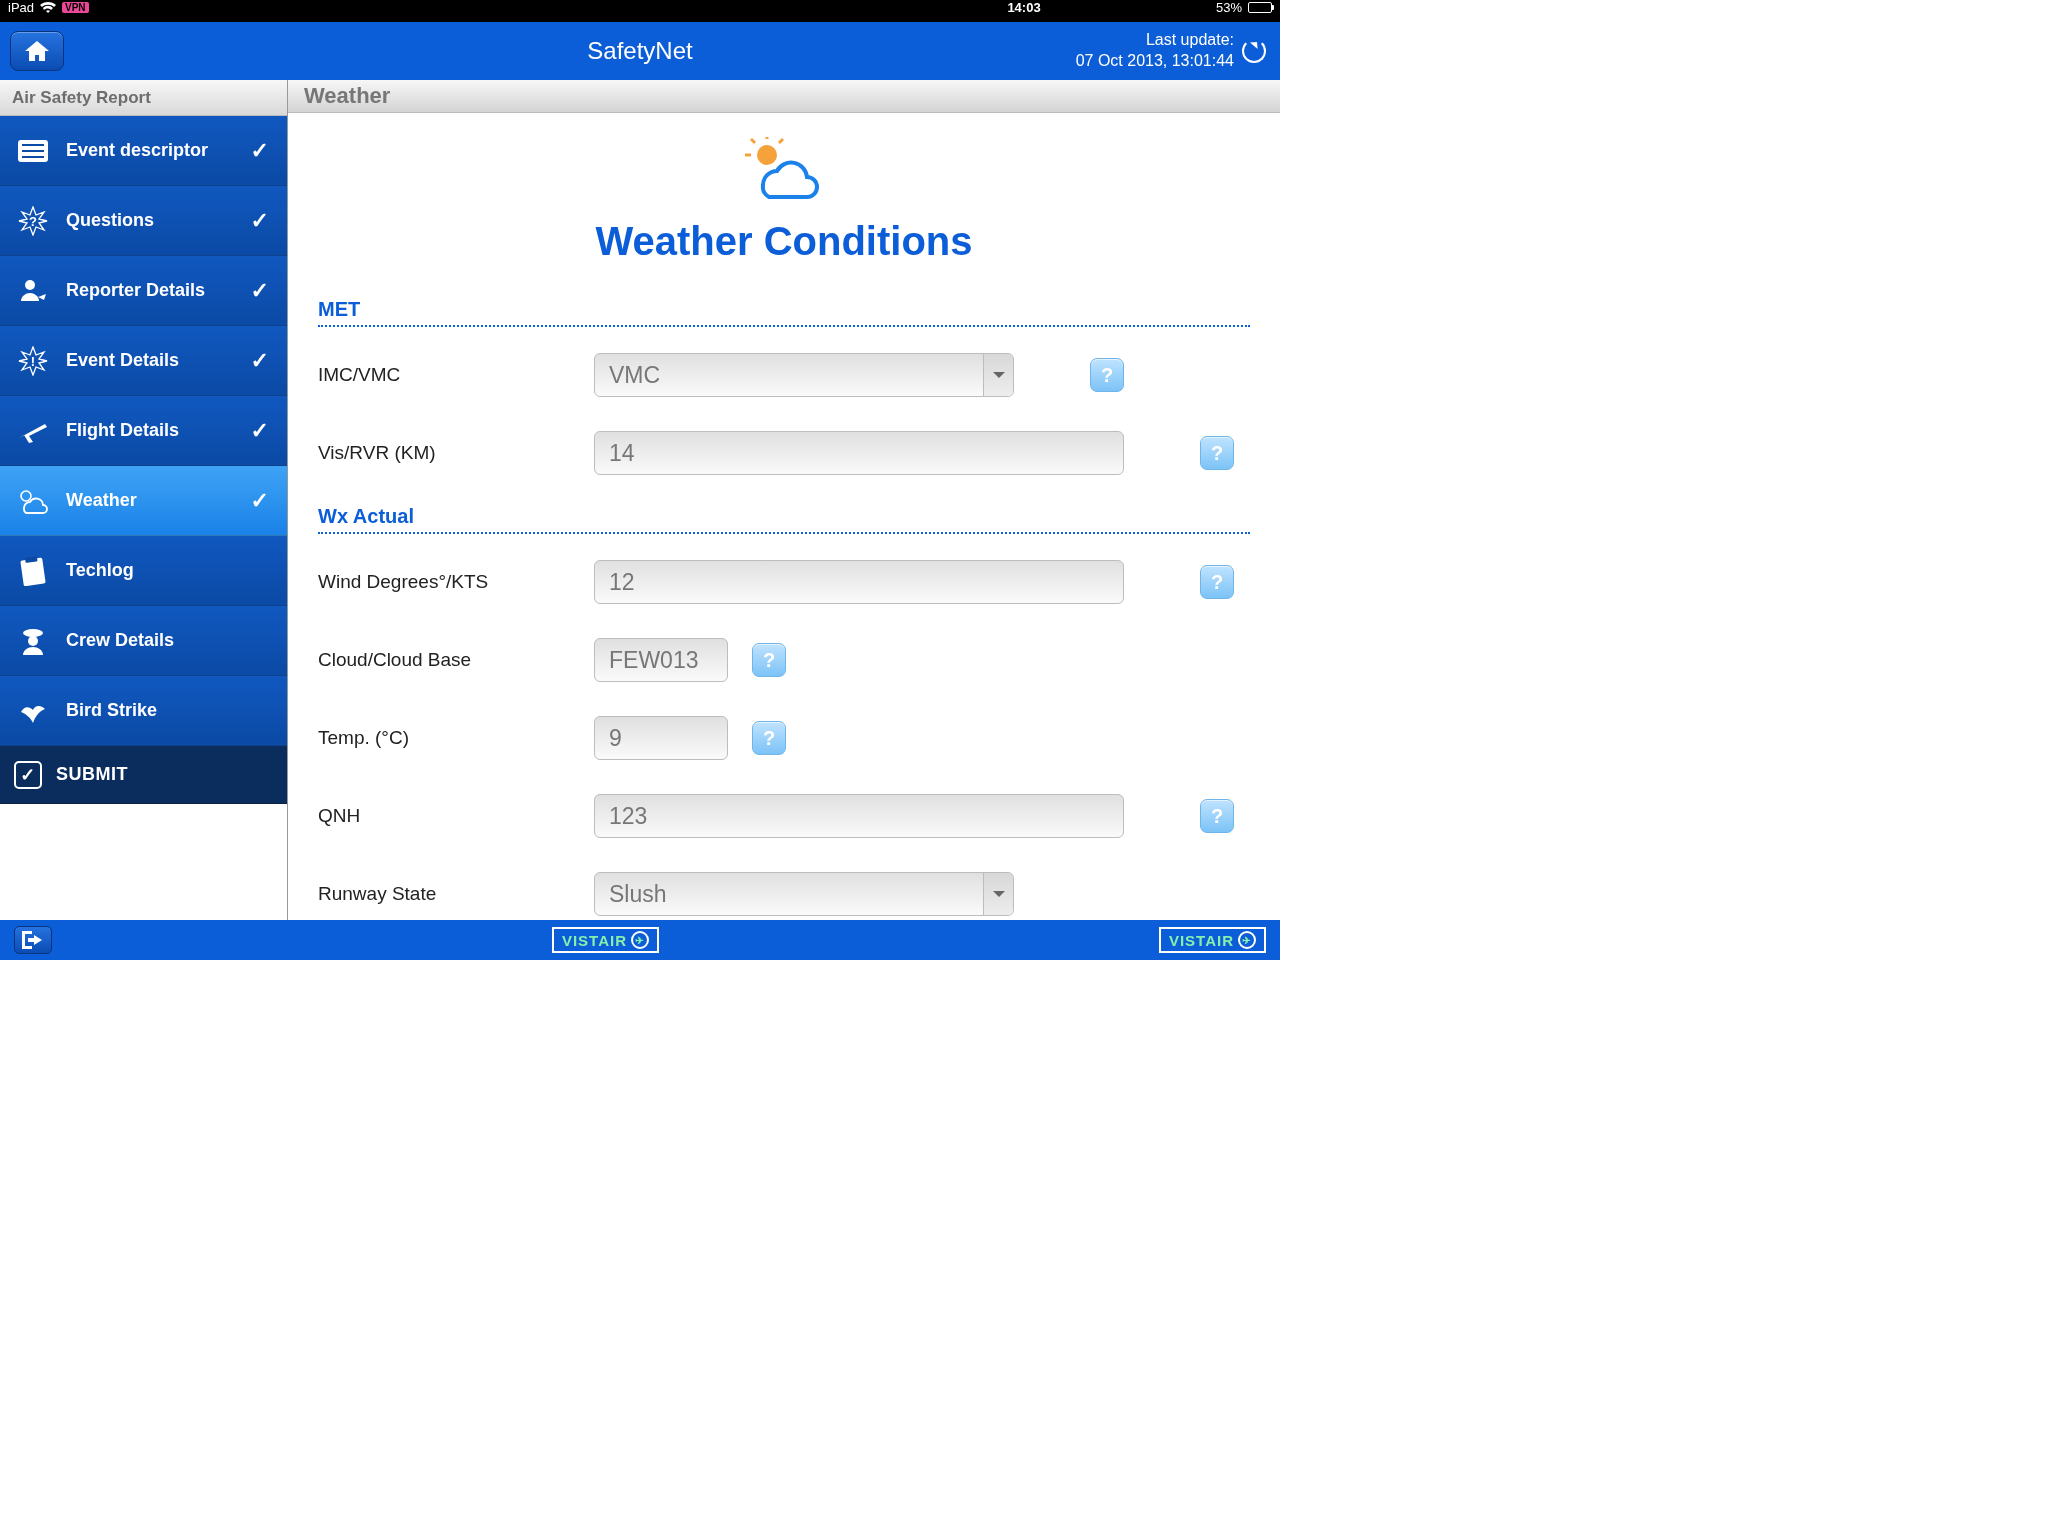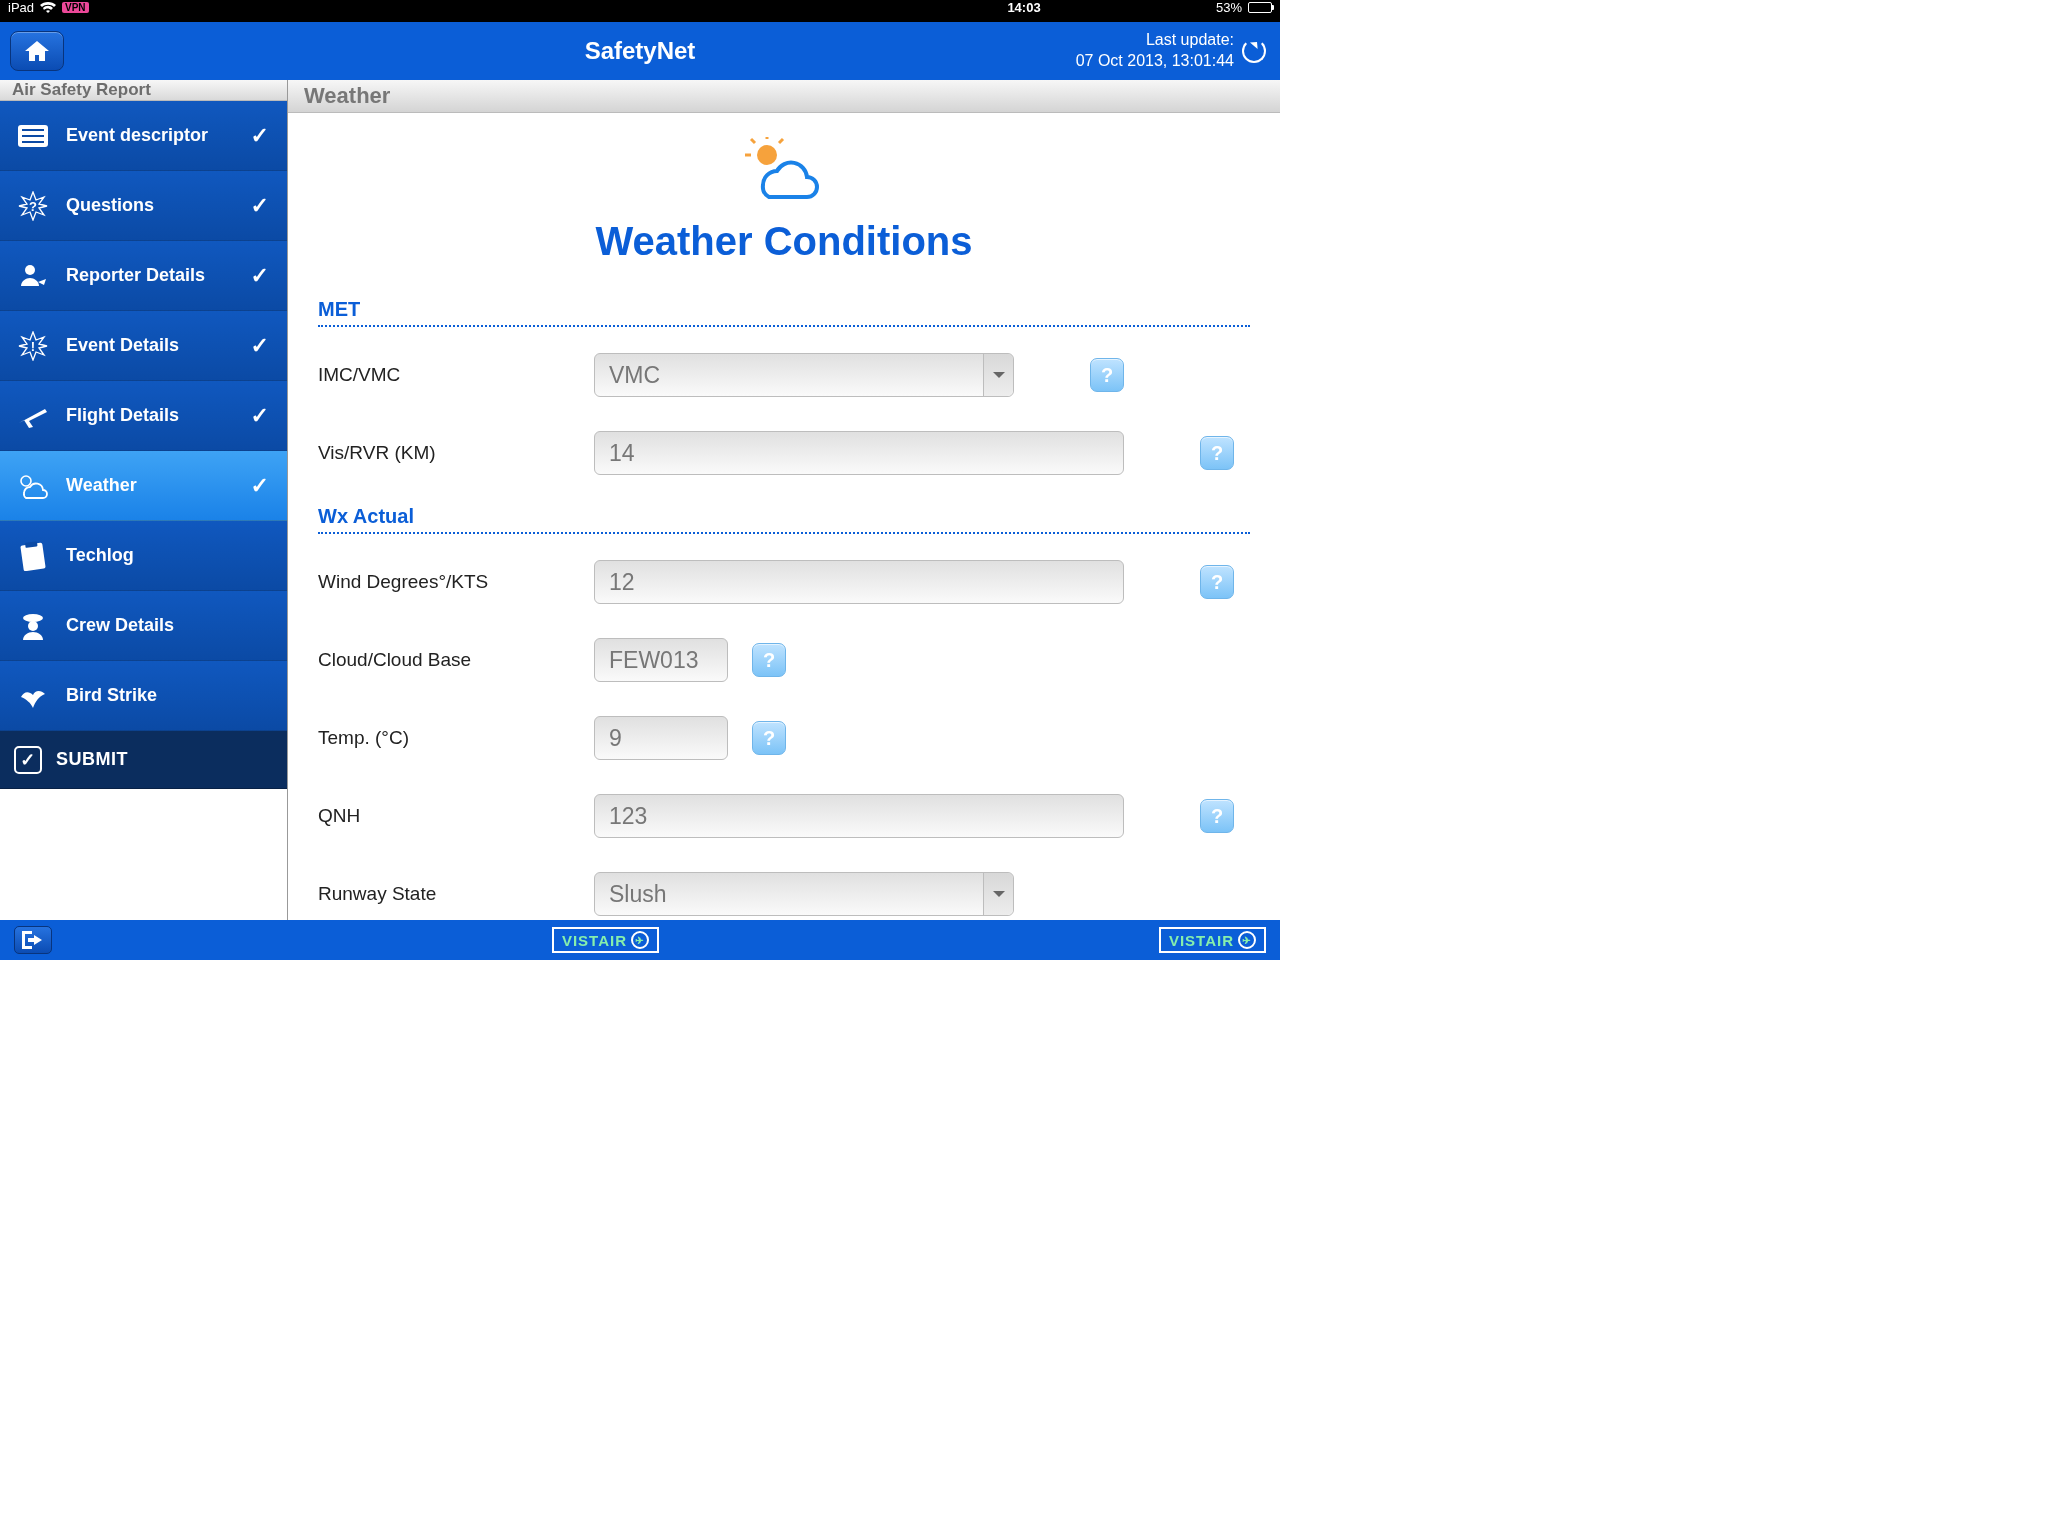--- a/index.html
+++ b/index.html
@@ -10,31 +10,31 @@
   .statusbar .left, .statusbar .right { display:flex; align-items:center; gap:6px; }
   .statusbar .center { position:absolute; left:50%; transform:translateX(-50%); font-weight:600; }
   .vpn-badge { background:#ec4899; color:#000; font-size:10px; font-weight:700; padding:0 3px; border-radius:2px; }
   .battery { width:24px; height:11px; border:1px solid #fff; border-radius:2px; position:relative; display:inline-block; }
   .battery:after { content:""; position:absolute; right:-3px; top:2px; width:2px; height:5px; background:#fff; border-radius:0 1px 1px 0; }
   .battery .fill { background:#fff; height:100%; width:53%; }
   
   
   .titlebar { background:#0b5ed7; color:#fff; height:58px; display:flex; align-items:center; position:relative; }
   .home-btn { margin-left:10px; width:54px; height:40px; background:linear-gradient(#2673e0,#0b4cb3); border:1px solid #08347d; border-radius:8px; display:flex; align-items:center; justify-content:center; box-shadow:inset 0 1px 0 rgba(255,255,255,.3); }
-  .title { position:absolute; left:50%; transform:translateX(-50%); font-size:24px; font-weight:700; }
+  .title { position:absolute; left:50%; transform:translateX(-50%); font-size:24px; font-weight:400; }
   .update-block { margin-left:auto; margin-right:14px; text-align:right; font-size:16px; line-height:1.3; display:flex; align-items:center; gap:8px; }
   .refresh { width:24px; height:24px; border:2.5px solid #fff; border-radius:50%; border-top-color:transparent; position:relative; }
   .refresh:after { content:""; position:absolute; top:-4px; right:2px; border:5px solid transparent; border-bottom-color:#fff; transform:rotate(40deg); }
   
   
   .app { display:flex; height:840px; }
   
   
   .sidebar { width:287px; background:#fff; display:flex; flex-direction:column; }
-  .sidebar-header { height:21px; background:linear-gradient(#f7f7f7,#d9d9d9); border-bottom:1px solid #bbb; font-size:17px; font-weight:600; color:#6d6d6d; display:flex; align-items:center; padding-left:12px; }
+  .sidebar-header { height:36px; background:linear-gradient(#f7f7f7,#d9d9d9); border-bottom:1px solid #bbb; font-size:17px; font-weight:600; color:#6d6d6d; display:flex; align-items:center; padding-left:12px; }
   .nav-item { height:70px; display:flex; align-items:center; padding:0 18px 0 14px; color:#fff; font-size:18px; font-weight:600; border-bottom:1px solid rgba(0,0,0,.25); background:linear-gradient(#1058bf,#0b4aa5); gap:14px; cursor:pointer; }
   .nav-item .icon { width:38px; display:flex; justify-content:center; color:#fff; }
   .nav-item .check { margin-left:auto; font-size:22px; }
   .nav-item.active { background:linear-gradient(#3ea3f5,#1a82e8); }
   .nav-item.submit { background:#0b2d5e; height:58px; font-weight:700; letter-spacing:.5px; }
   .nav-item.submit .sbox { width:28px; height:28px; border:2.5px solid #fff; border-radius:5px; display:flex; align-items:center; justify-content:center; font-size:18px; }
   
   
   .main { flex:1; display:flex; flex-direction:column; background:#fff; border-left:1px solid #999; }
   .section-bar { height:33px; background:linear-gradient(#f7f7f7,#d4d4d4); border-bottom:1px solid #bbb; font-size:22px; font-weight:600; color:#777; display:flex; align-items:center; padding-left:16px; }

